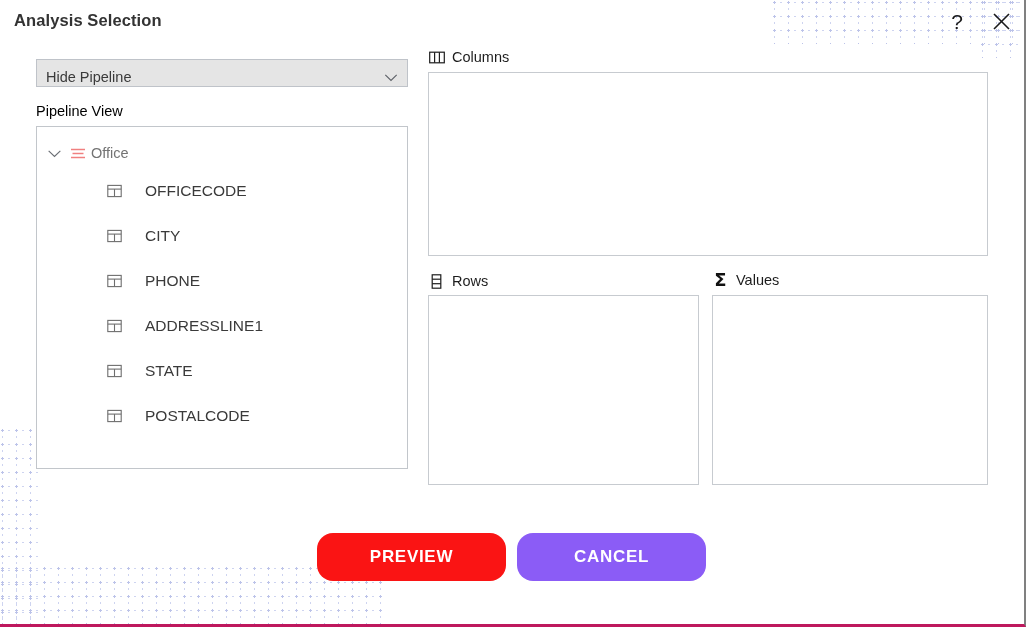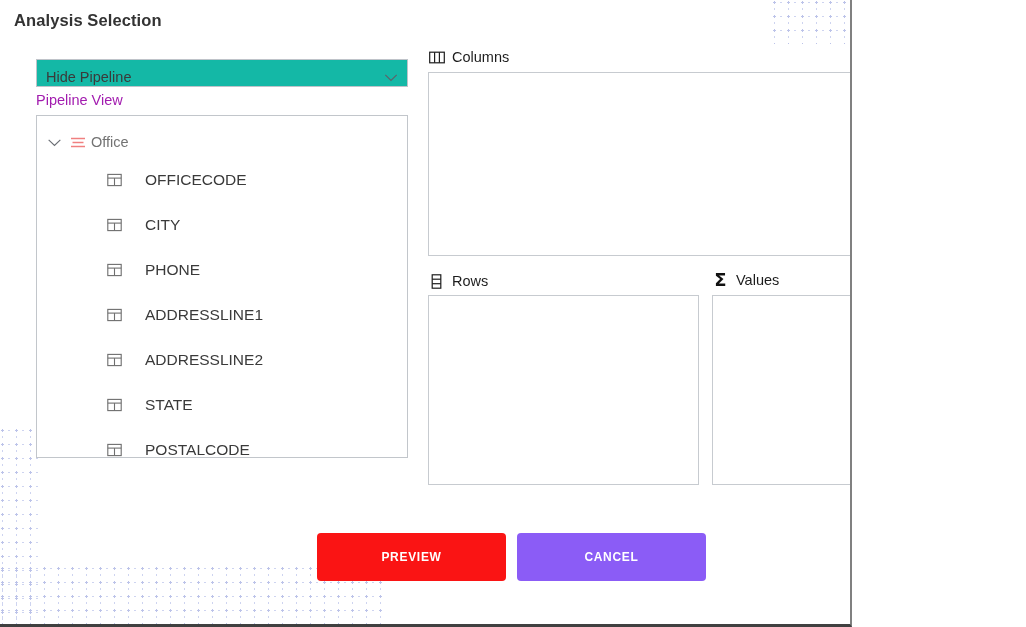--- a/index.html
+++ b/index.html
@@ -6,27 +6,27 @@
     margin: 0;
     padding: 0;
     background: #ffffff;
   }
   body {
     font-family: "Liberation Sans", sans-serif;
     -webkit-font-smoothing: antialiased;
   }
   .viewport {
     position: relative;
-    width: 852px;
+    width: 1026px;
     height: 627px;
     overflow: hidden;
     background: #ffffff;
     box-sizing: border-box;
     border-right: 2px solid #808080;
-    border-bottom: 3px solid #404040;
+    border-bottom: 3px solid #be185d;
   }
 
   
   .dots {
     position: absolute;
     pointer-events: none;
     background-image:
       radial-gradient(circle 1.1px at 2.5px 2.5px, #b9c0e8 99%, transparent 100%),
       radial-gradient(circle 0.9px at 2.5px 9px, #ccd2f0 99%, transparent 100%),
       radial-gradient(circle 0.9px at 9px 2.5px, #ccd2f0 99%, transparent 100%);
@@ -84,40 +84,40 @@
   }
   .home-icon-btn {
     width: 22px; height: 20px;
     display: flex; align-items: center; justify-content: center;
     cursor: pointer;
   }
   .select-box {
     margin-top: 7px;
     height: 28px;
     border: 1px solid #bfc3c9;
-    background: #14b8a6;
+    background: #e5e5e5;
     display: flex;
     align-items: center;
     justify-content: space-between;
     padding: 8px 9px 0 9px;
     box-sizing: border-box;
     cursor: pointer;
   }
   .select-value {
     font-size: 14.5px;
     color: #3a3a3a;
   }
   .chev {
     width: 14px; height: 9px;
     display: block;
   }
   .section-label {
-    margin-top: 5px;
-    font-size: 14.5px;
-    color: #a21caf;
+    margin-top: 16px;
+    font-size: 14.5px;
+    color: #000000;
   }
   .tree-box {
     margin-top: 7px;
     width: 372px;
     height: 343px;
     border: 1px solid #c2c6cb;
     background: #ffffff;
     box-sizing: border-box;
     overflow: hidden;
     position: relative;
@@ -194,23 +194,23 @@
   #rows-head    { left: 428px; top: 272px; }
   #rows-zone    { left: 428px; top: 295px; width: 271px; height: 190px; }
   #values-head  { left: 712px; top: 271px; }
   #values-zone  { left: 712px; top: 295px; width: 276px; height: 190px; }
 
   
   .btn {
     position: absolute;
     height: 48px;
     border: none;
-    border-radius: 4px;
+    border-radius: 16px;
     color: #ffffff;
-    font-size: 12px;
+    font-size: 17px;
     font-weight: bold;
     letter-spacing: 0.7px;
     cursor: pointer;
     font-family: "Liberation Sans", sans-serif;
   }
   #preview-button { left: 317px; top: 533px; width: 189px; background: #fa1414; }
   #cancel-button  { left: 517px; top: 533px; width: 189px; background: #8b5cf6; }
 </style>
 </head>
 <body>
@@ -307,30 +307,20 @@
             <span class="tree-child-label">ADDRESSLINE1</span>
           </div>
           <div class="tree-child-row">
             <span class="tree-child-icon">
               <svg width="15" height="14" viewBox="0 0 15 14">
                 <rect x="0.8" y="1.4" width="13.4" height="11.2" fill="none" stroke="#6e6e6e" stroke-width="1.1"></rect>
                 <line x1="0.8" y1="5.1" x2="14.2" y2="5.1" stroke="#6e6e6e" stroke-width="1.1"></line>
                 <line x1="7.5" y1="5.1" x2="7.5" y2="12.6" stroke="#6e6e6e" stroke-width="1.1"></line>
               </svg>
             </span>
-            <span class="tree-child-label">ADDRESSLINE2</span>
-          </div>
-          <div class="tree-child-row">
-            <span class="tree-child-icon">
-              <svg width="15" height="14" viewBox="0 0 15 14">
-                <rect x="0.8" y="1.4" width="13.4" height="11.2" fill="none" stroke="#6e6e6e" stroke-width="1.1"></rect>
-                <line x1="0.8" y1="5.1" x2="14.2" y2="5.1" stroke="#6e6e6e" stroke-width="1.1"></line>
-                <line x1="7.5" y1="5.1" x2="7.5" y2="12.6" stroke="#6e6e6e" stroke-width="1.1"></line>
-              </svg>
-            </span>
             <span class="tree-child-label">STATE</span>
           </div>
           <div class="tree-child-row">
             <span class="tree-child-icon">
               <svg width="15" height="14" viewBox="0 0 15 14">
                 <rect x="0.8" y="1.4" width="13.4" height="11.2" fill="none" stroke="#6e6e6e" stroke-width="1.1"></rect>
                 <line x1="0.8" y1="5.1" x2="14.2" y2="5.1" stroke="#6e6e6e" stroke-width="1.1"></line>
                 <line x1="7.5" y1="5.1" x2="7.5" y2="12.6" stroke="#6e6e6e" stroke-width="1.1"></line>
               </svg>
             </span>

